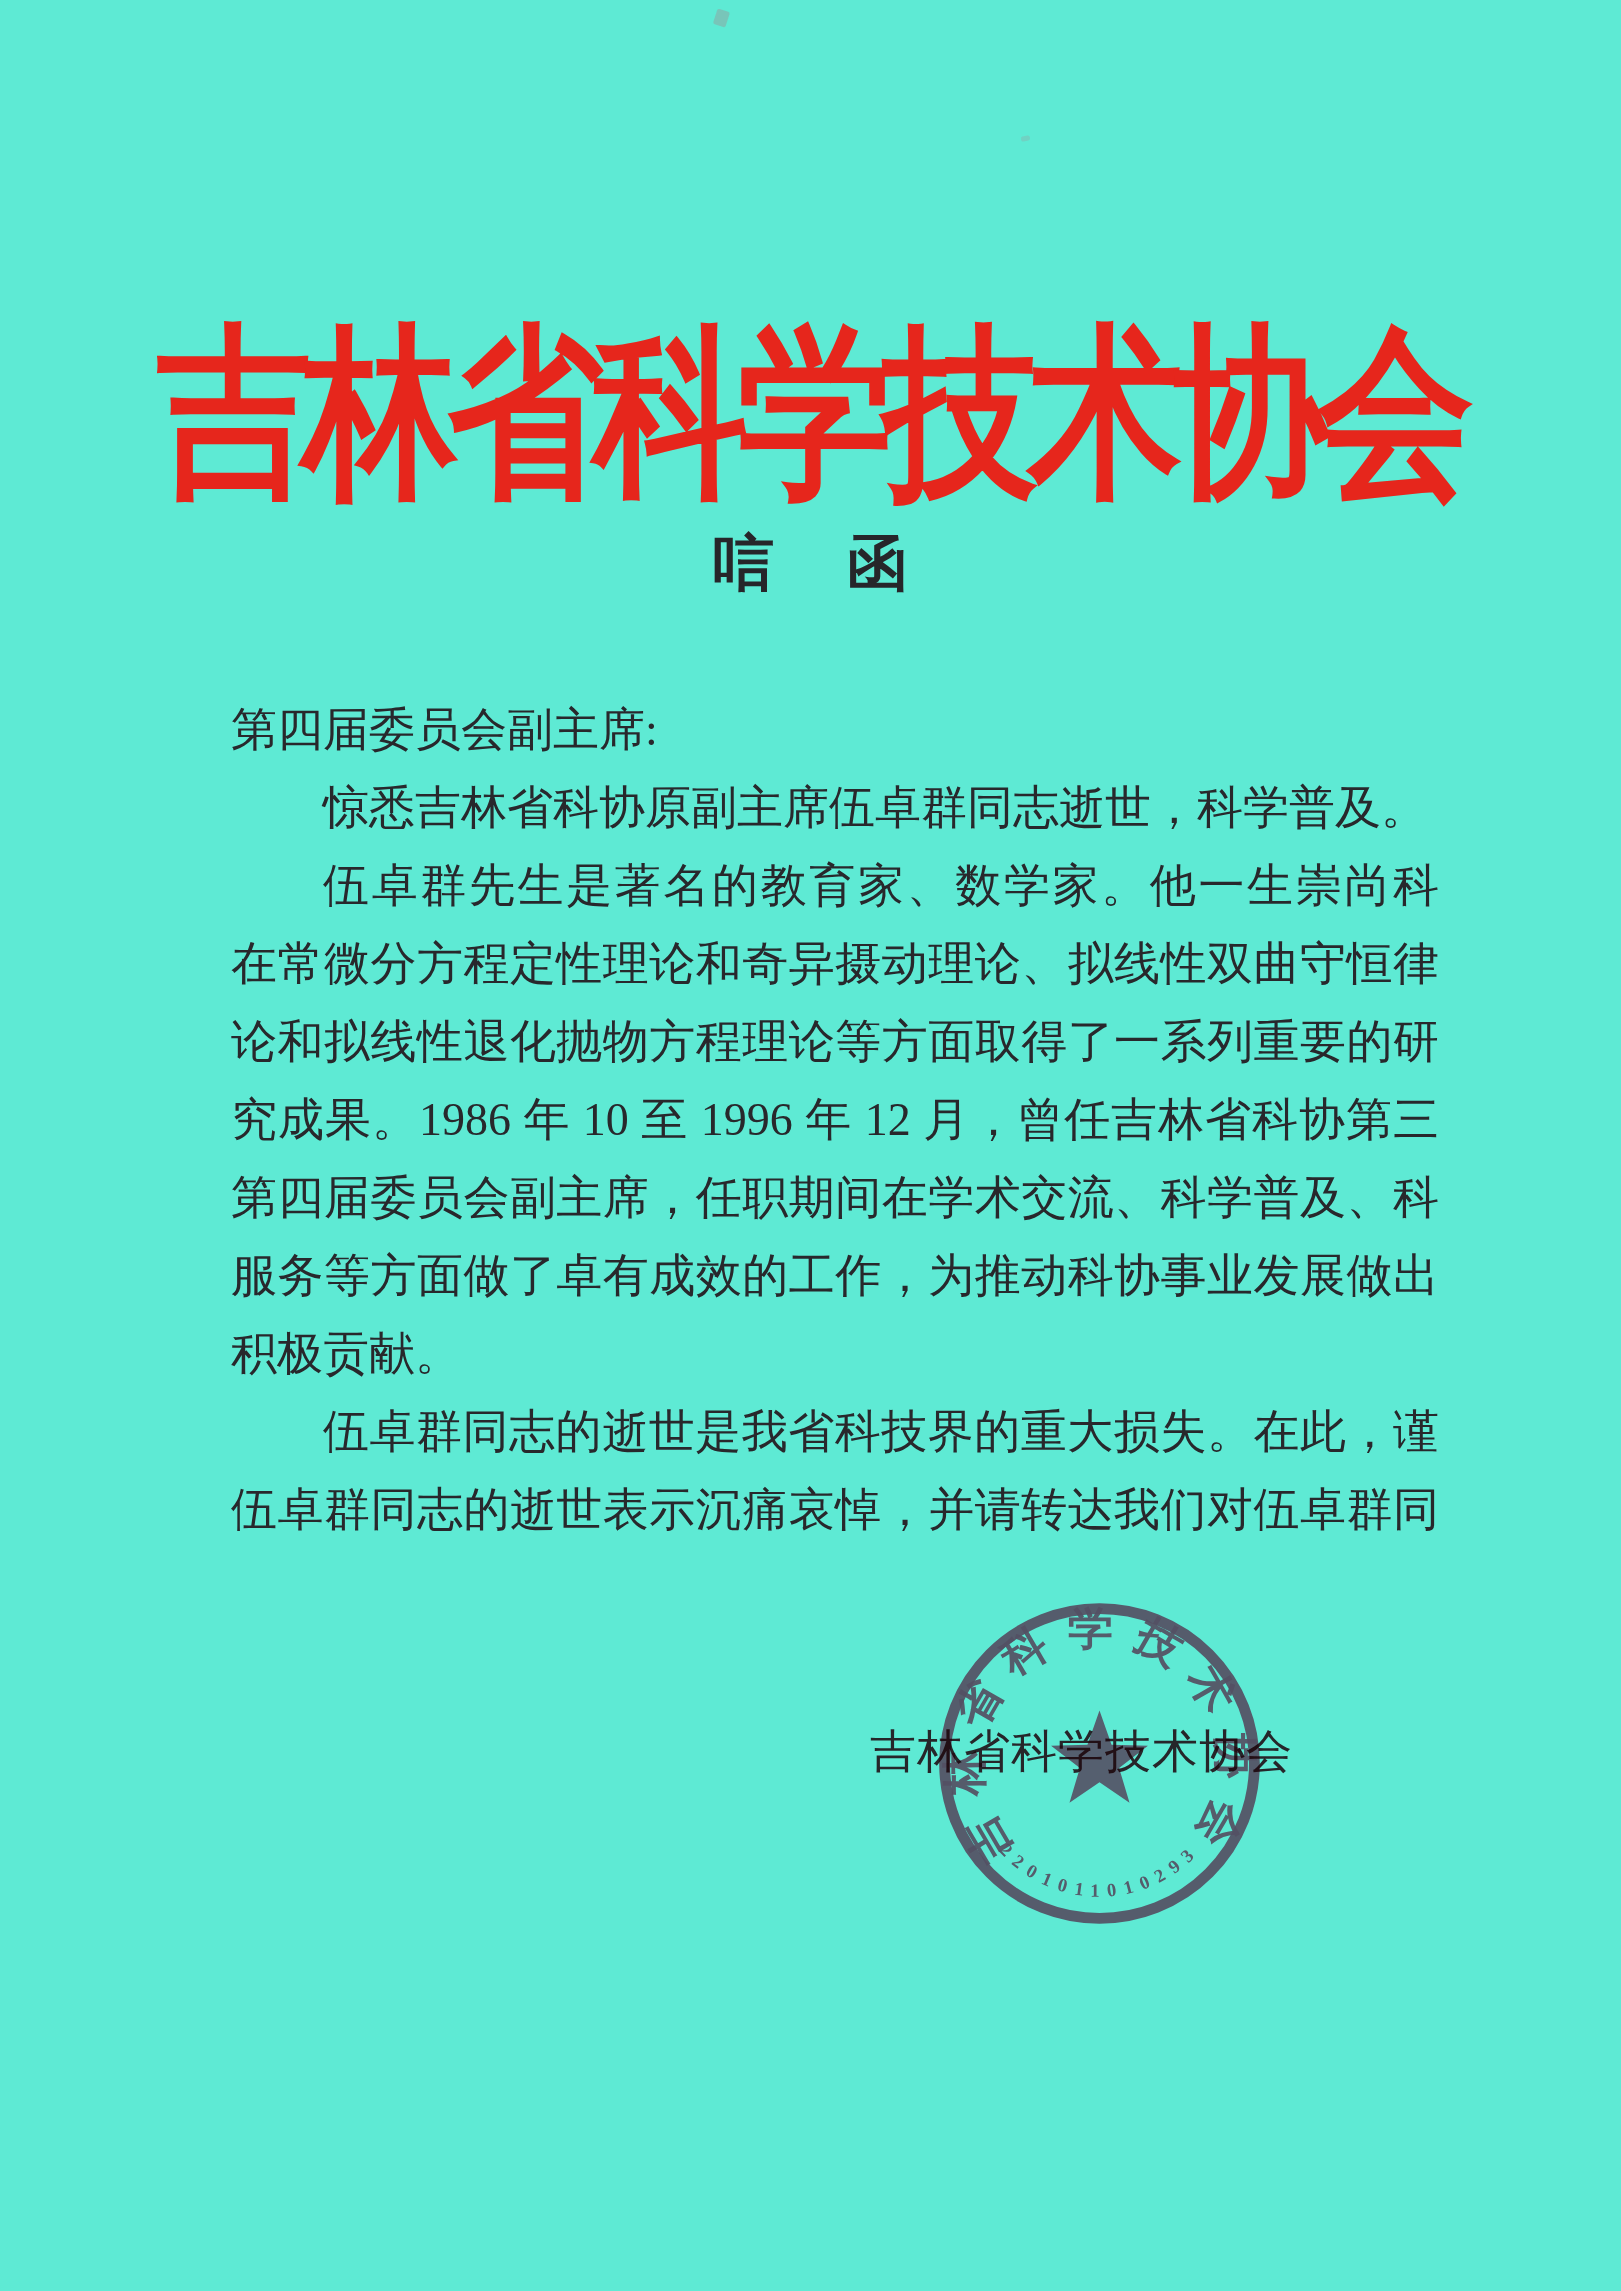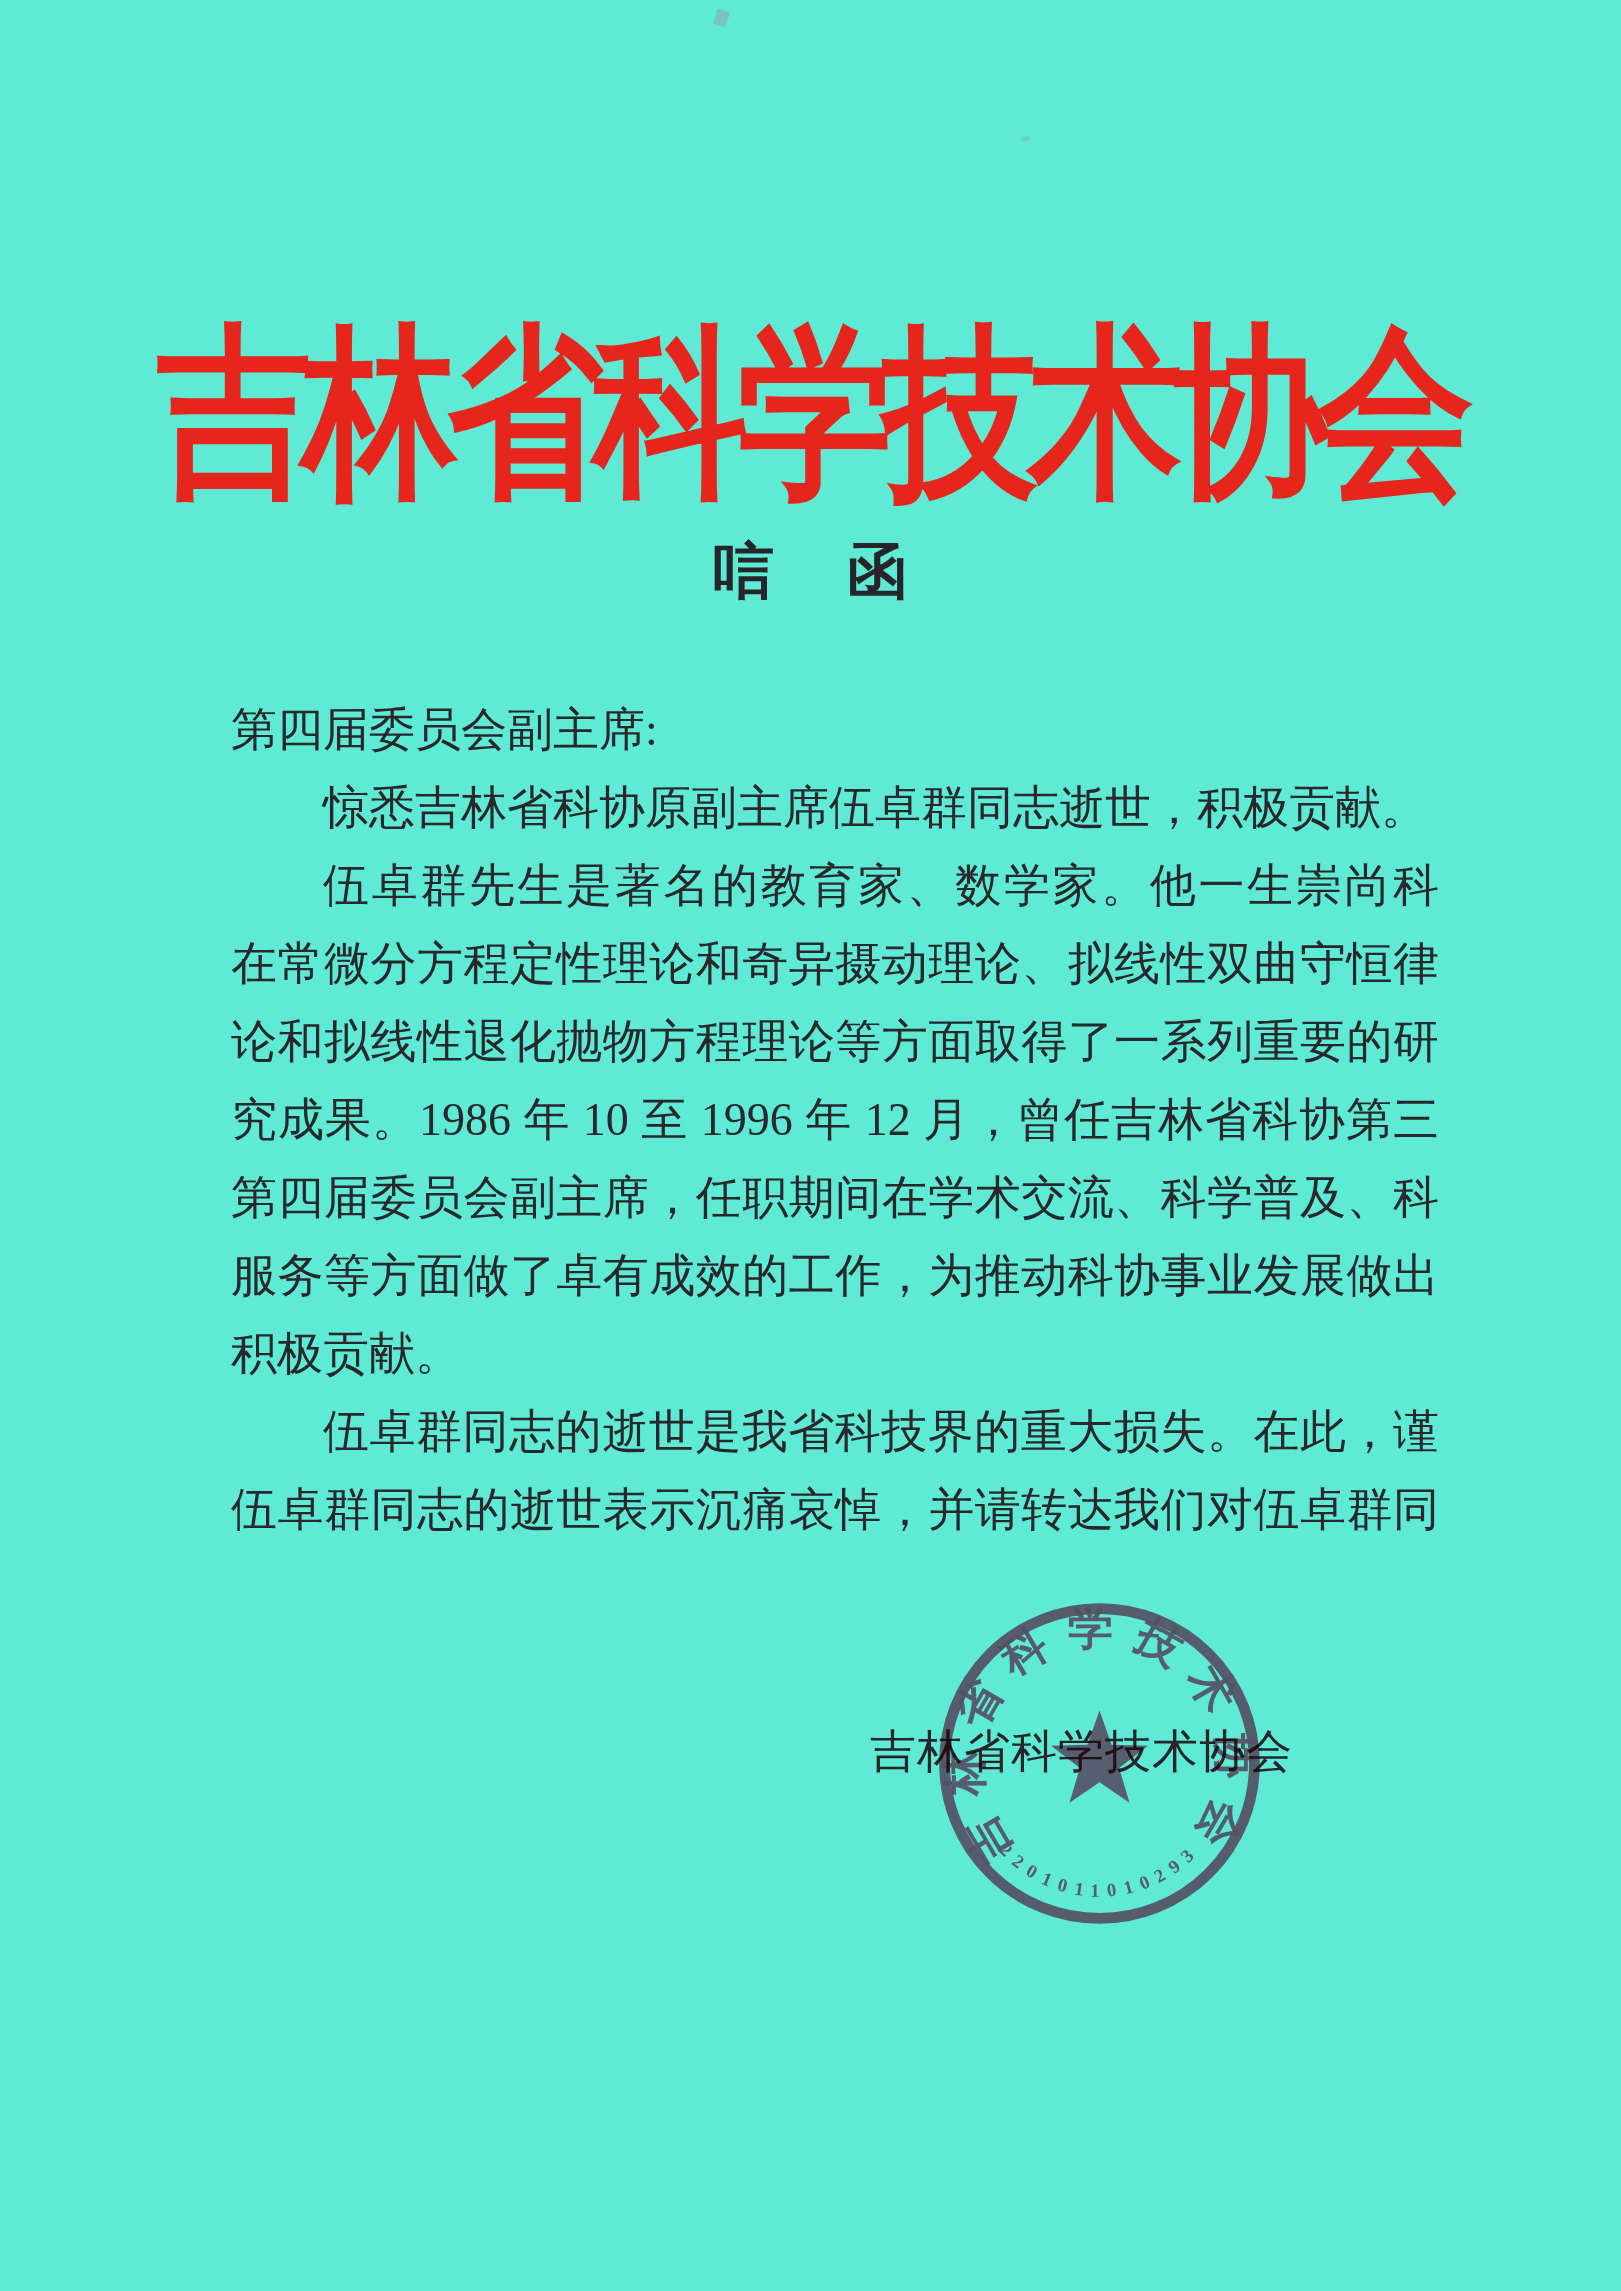--- a/index.html
+++ b/index.html
@@ -15,21 +15,21 @@
     position:absolute; top:290px; left:0; width:100%;
     text-align:center; white-space:nowrap;
     font-size:155px; font-weight:700;
     letter-spacing:-9.8px;
     color:#e6261c;
     transform:scaleY(1.20); transform-origin:center top;
   }
   .subtitle {
     position:absolute; top:523px; left:0; width:100%;
     text-align:center;
-    font-size:61px; font-weight:700; color:#26262a;margin-top:8px;
+    font-size:61px; font-weight:700; color:#26262a;
   }
   .subtitle .g2 { margin-left:73px; }
   .letter-body {
     position:absolute; top:691px; left:231px; width:1208px;
     font-size:46px; color:#28282c;
   }
   .line { height:78px; line-height:78px; overflow:hidden; }
   .line.indent { text-indent:92px; }
   .line.fill { text-align:justify; text-align-last:justify; text-justify:inter-character; }
   .signature {
@@ -62,21 +62,21 @@
 
   <div class="title">吉林省科学技术协会</div>
 
   <div class="subtitle">
     <span>唁</span><span class="g2">函</span>
   </div>
 
   <div class="letter-body">
 
   <div class="line">第四届委员会副主席:</div>
-      <div class="line indent">惊悉吉林省科协原副主席伍卓群同志逝世，积极贡献。</div>
+      <div class="line indent">惊悉吉林省科协原副主席伍卓群同志逝世，科学普及。</div>
       <div class="line indent fill">伍卓群先生是著名的教育家、数学家。他一生崇尚科学，</div>
       <div class="line fill">在常微分方程定性理论和奇异摄动理论、拟线性双曲守恒律理</div>
       <div class="line fill">论和拟线性退化抛物方程理论等方面取得了一系列重要的研</div>
       <div class="line fill">究成果。1986 年 10 至 1996 年 12 月，曾任吉林省科协第三届、</div>
       <div class="line fill">第四届委员会副主席，任职期间在学术交流、科学普及、科技</div>
       <div class="line fill">服务等方面做了卓有成效的工作，为推动科协事业发展做出了</div>
       <div class="line">积极贡献。</div>
       <div class="line indent fill">伍卓群同志的逝世是我省科技界的重大损失。在此，谨对</div>
       <div class="line fill">伍卓群同志的逝世表示沉痛哀悼，并请转达我们对伍卓群同志</div>
     </div>

